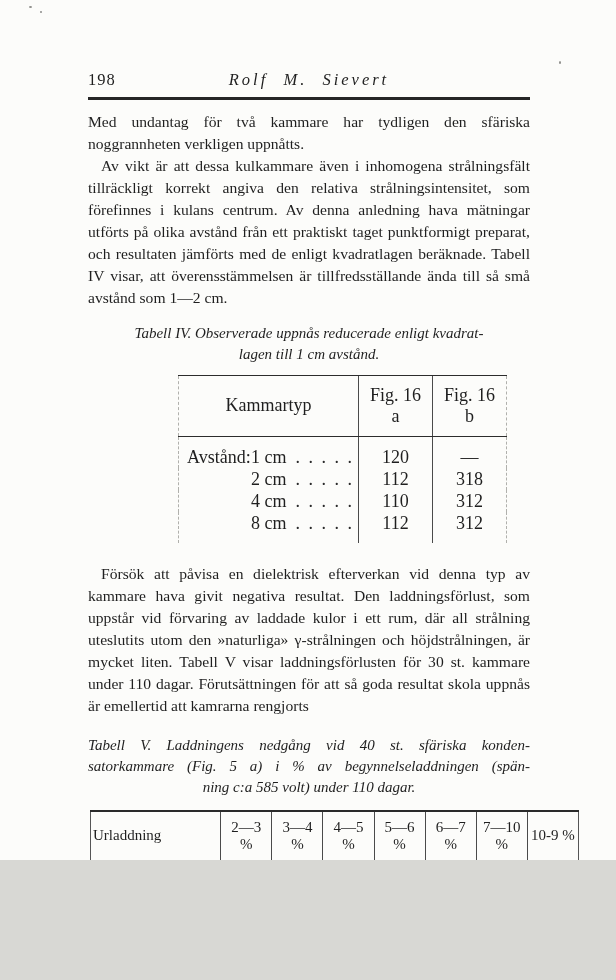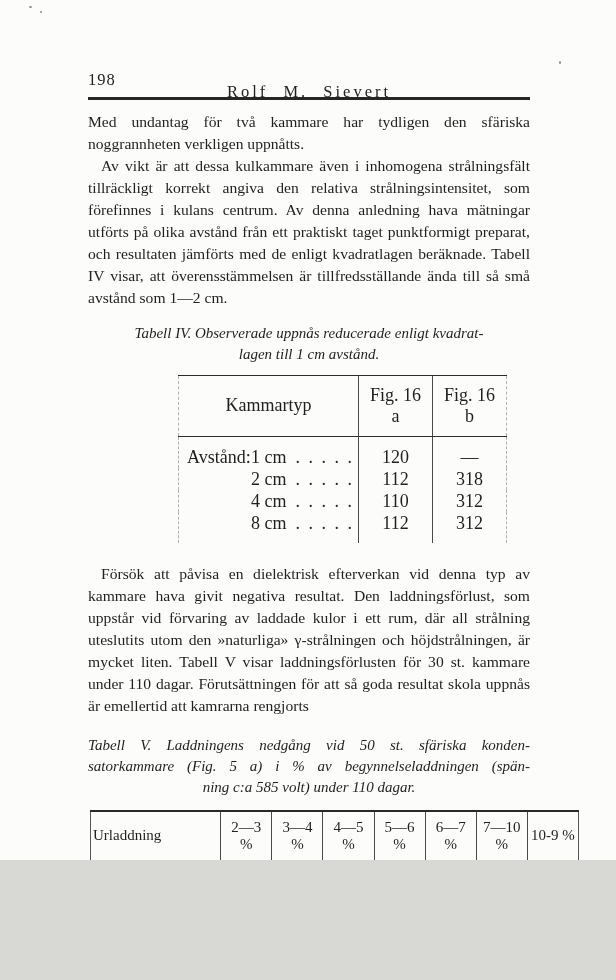--- a/index.html
+++ b/index.html
@@ -16,22 +16,22 @@
   .speck { position: absolute; background: #8d8d8a; border-radius: 50%; }
   .s1 { left: 29px; top: 6px;  width: 3px; height: 2px; }
   .s2 { left: 40px; top: 11px; width: 2px; height: 2px; }
   .s3 { left: 559px; top: 61px; width: 2px; height: 3px; }
 
   .content { position: absolute; left: 88px; top: 70px; width: 442px; }
 
   .running-header { position: relative; height: 22px; font-size: 16.5px; }
   .pagenum { position: absolute; left: 0; top: 0; letter-spacing: 1px; }
   .head-title {
-    position: absolute; left: 0; right: 0; top: 12px;
-    text-align: center; 
+    position: absolute; left: 0; right: 0; top: 0;
+    text-align: center; font-style: italic;
     letter-spacing: 3px; word-spacing: 8px;
   }
   .header-rule { height: 2.5px; background: #262626; margin-top: 5px; }
 
   .par {
     margin: 0; font-size: 15.6px; line-height: 22px;
     text-align: justify;
   }
   .p1 { margin-top: 11px; }
   .indent { text-indent: 13px; }
@@ -147,21 +147,21 @@
           <td class="lab"><span class="prefix"></span><span>8 cm</span><span class="dots">. . . . .</span></td>
           <td>112</td>
           <td>312</td>
         </tr>
       </tbody>
     </table>
 
     <p class="par indent p3">Försök att påvisa en dielektrisk efterverkan vid denna typ av kammare hava givit negativa resultat. Den laddningsförlust, som uppstår vid förvaring av laddade kulor i ett rum, där all strålning uteslutits utom den »naturliga» γ-strålningen och höjdstrålningen, är mycket liten. Tabell V visar laddningsförlusten för 30 st. kammare under 110 dagar. Förutsättningen för att så goda resultat skola uppnås är emellertid att kamrarna rengjorts</p>
 
     <div class="caption t5cap">
-      <div class="just">Tabell V.  Laddningens nedgång vid 50 st. sfäriska konden-</div>
+      <div class="just">Tabell V.  Laddningens nedgång vid 40 st. sfäriska konden-</div>
       <div class="just">satorkammare (Fig. 5 a) i % av begynnelseladdningen (spän-</div>
       <div class="center">ning c:a 585 volt) under 110 dagar.</div>
     </div>
 
     <table class="t5">
       <colgroup>
         <col class="lc">
         <col class="vc">
           <col class="vc">
           <col class="vc">

